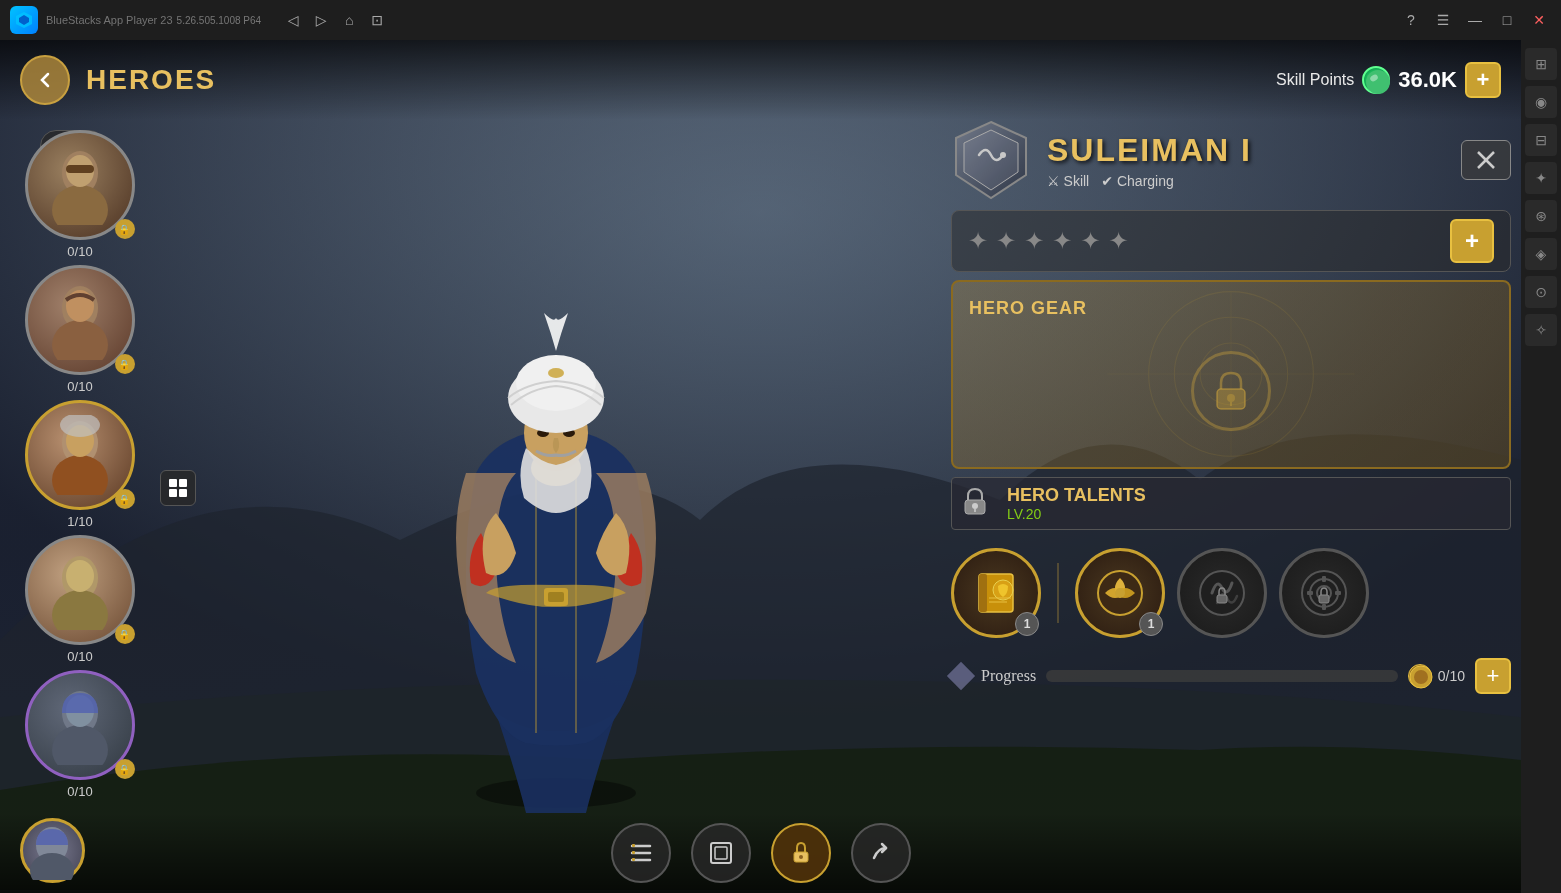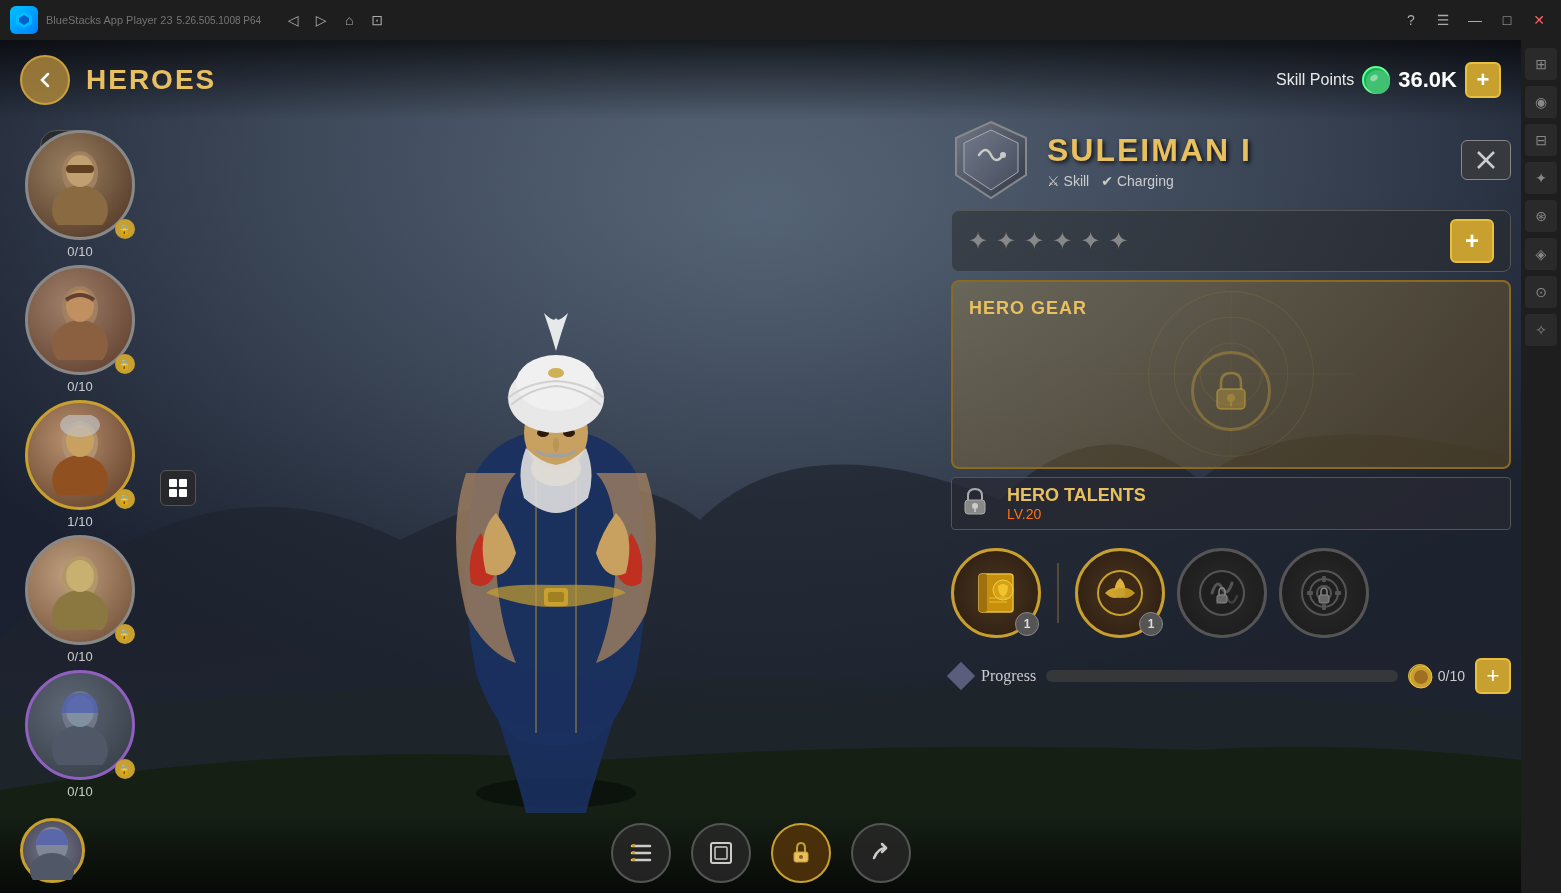--- a/index.html
+++ b/index.html
@@ -369,21 +369,21 @@
       color: #888;
       font-size: 28px;
     }
     .talents-text h3 {
       color: #e8c060;
       font-size: 18px;
       font-weight: bold;
       text-transform: uppercase;
     }
     .talents-text p {
-      color: #f97316;
+      color: #84cc16;
       font-size: 14px;
     }
 
     
     .skills-row {
       display: flex;
       align-items: center;
       gap: 12px;
       margin-bottom: 10px;
       padding: 10px 0;

